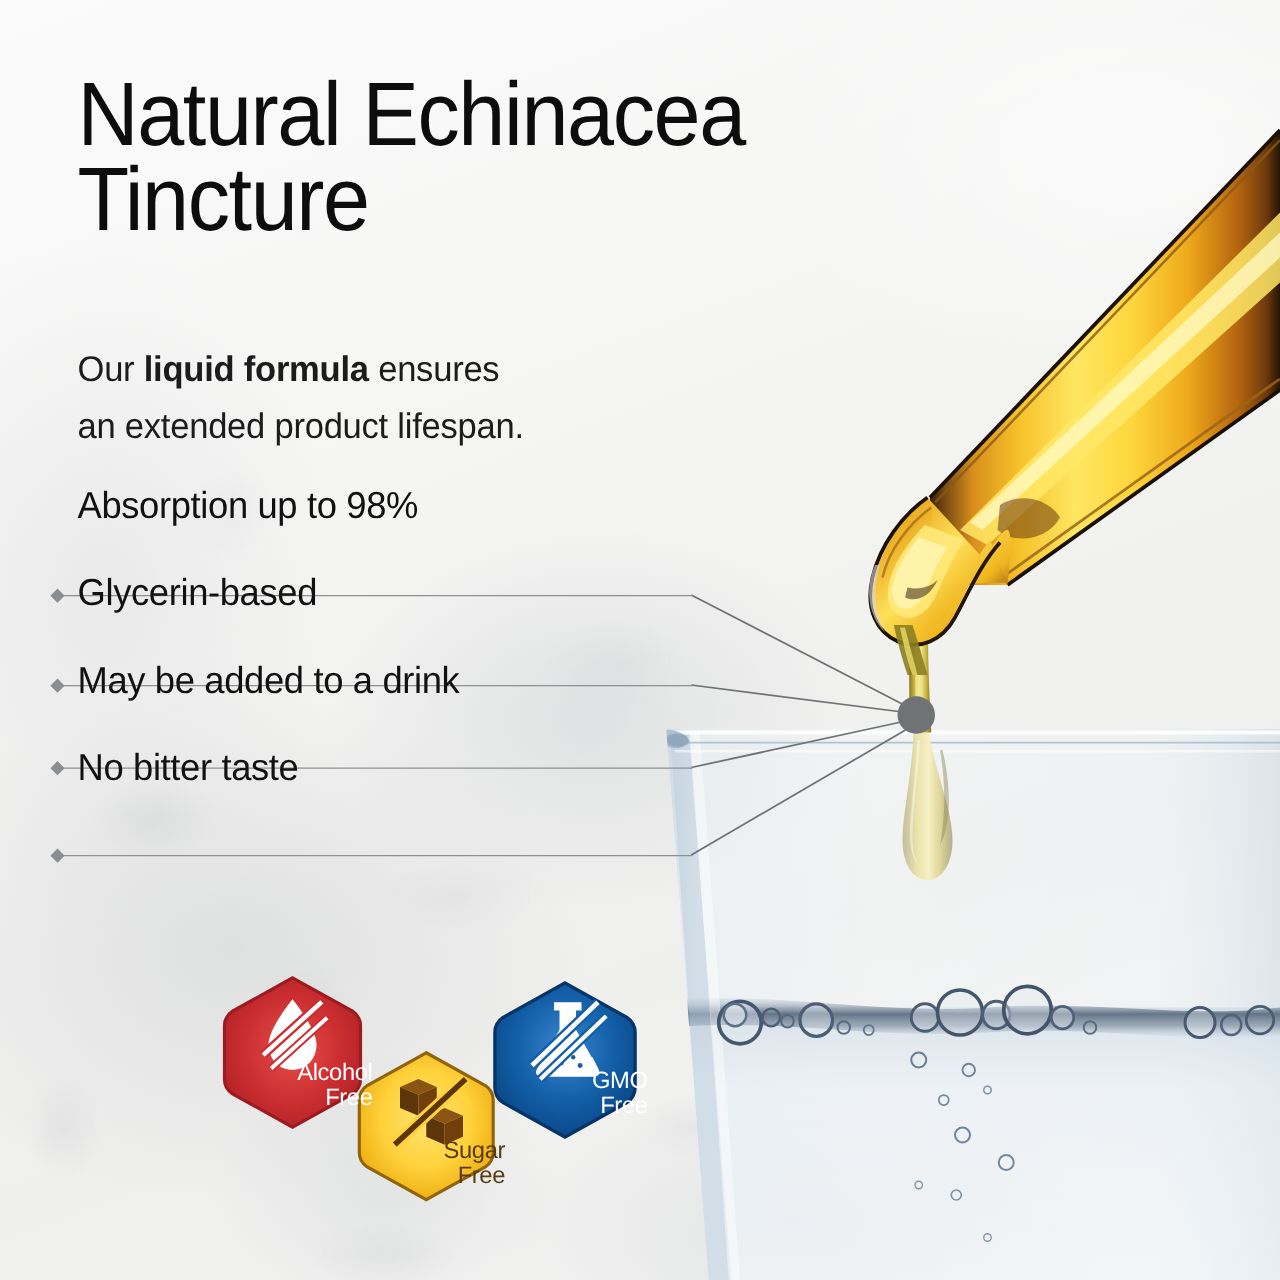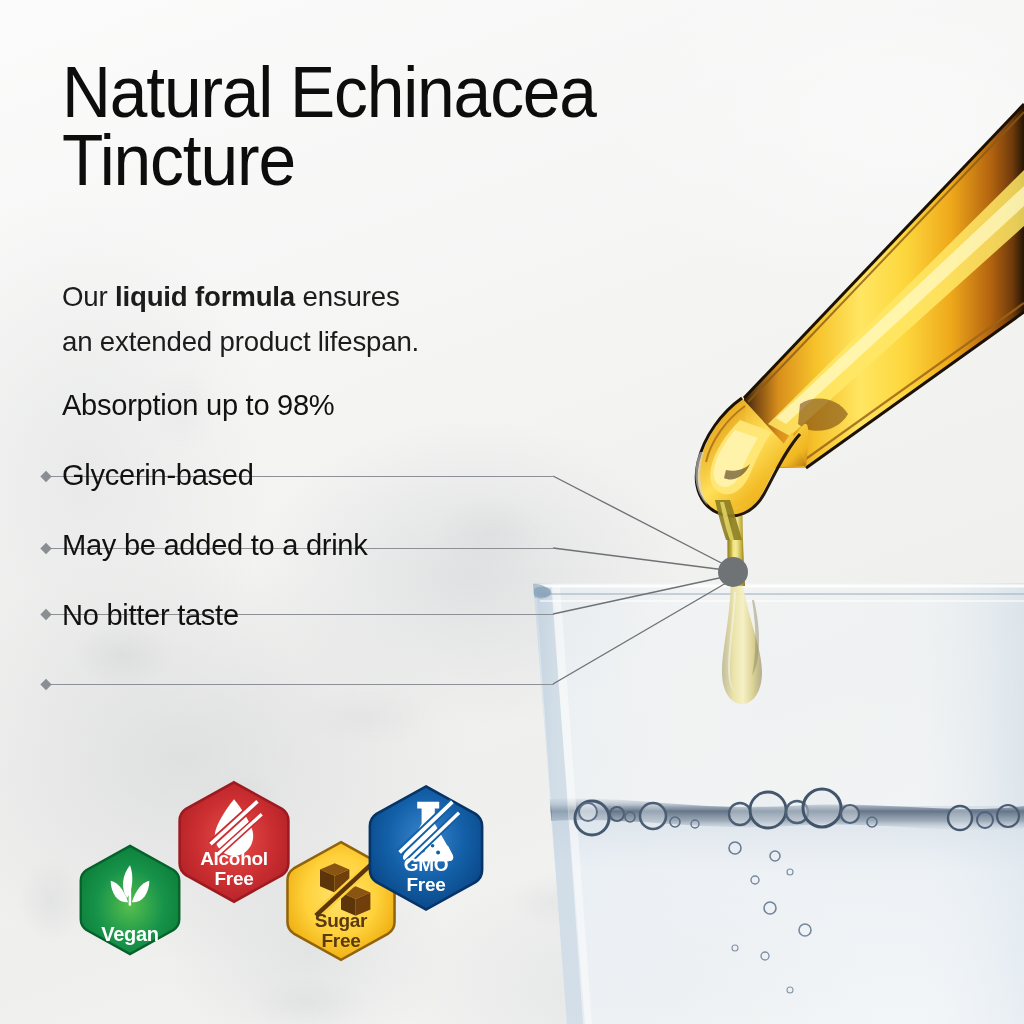--- a/index.html
+++ b/index.html
@@ -120,32 +120,32 @@
   .badge {
     position: absolute;
     width: 118px;
     height: 118px;
   }
   .badge .hexwrap { position: absolute; inset: 0; }
   .badge-text {
     position: absolute;
     left: 0;
     width: 100%;
-    text-align: center;
-    font-weight: 700;
+    text-align: right;
+    font-weight: 400;
     line-height: 1.02;
     letter-spacing: -0.3px;
     pointer-events: none;
   }
 
   
   #badge-vegan   { left: 72px;  top: 842px; width: 116px; height: 116px; }
   #badge-alcohol { left: 170px; top: 778px; width: 128px; height: 128px; }
   #badge-sugar   { left: 278px; top: 838px; width: 126px; height: 126px; }
-  #badge-gmo     { left: 360px; top: 782px; width: 132px; height: 132px; }
+  #badge-gmo     { left: 386px; top: 782px; width: 132px; height: 132px; }
 
   #badge-vegan   .badge-text { bottom: 14px; font-size: 20px; color:#ffffff; }
   #badge-alcohol .badge-text { bottom: 18px; font-size: 19px; color:#ffffff; }
   #badge-sugar   .badge-text { bottom: 14px; font-size: 19px; color:#5a3a12; }
   #badge-gmo     .badge-text { bottom: 20px; font-size: 19px; color:#ffffff; }
 
   .z1 { z-index: 4; } .z2 { z-index: 6; } .z3 { z-index: 5; } .z4 { z-index: 7; }
 </style>
 </head>
 <body>
@@ -343,41 +343,20 @@
     </div>
     <div class="feature" style="top:638px;">
       <div class="feature-label">No bitter taste</div>
       <div class="feature-rule" style="top:46px;"></div>
       <div class="feature-dot" style="top:46px;"></div>
     </div>
   </div>
 
   <div class="badges">
 
-    <div class="badge z1" id="badge-vegan">
-      <svg class="hexwrap" viewBox="0 0 120 120">
-        <defs>
-          <radialGradient id="gVeg" cx="0.5" cy="0.55" r="0.62">
-            <stop offset="0" stop-color="#56bf4e"></stop>
-            <stop offset="0.55" stop-color="#17934a"></stop>
-            <stop offset="1" stop-color="#0b7a36"></stop>
-          </radialGradient>
-        </defs>
-        <path d="M60,4 L105,29 Q111,33 111,40 L111,80 Q111,87 105,91 L60,116 L15,91 Q9,87 9,80 L9,40 Q9,33 15,29 Z" fill="url(#gVeg)" stroke="#05622b" stroke-width="2.4"></path>
-        <g fill="#ffffff">
-          <path d="M60,24 C52,34 50,48 57,58 C63,50 64,34 60,24 Z"></path>
-          <path d="M40,40 C40,54 49,64 58,62 C54,50 48,42 40,40 Z"></path>
-          <path d="M80,40 C80,54 71,64 62,62 C66,50 72,42 80,40 Z"></path>
-          <rect x="58.6" y="44" width="2.6" height="22" rx="1.2"></rect>
-        </g>
-      </svg>
-      <div class="badge-text">
-        <span>Vegan</span>
-      </div>
-    </div>
 
     <div class="badge z2" id="badge-alcohol">
       <svg class="hexwrap" viewBox="0 0 120 120">
         <defs>
           <radialGradient id="gAlc" cx="0.5" cy="0.48" r="0.64">
             <stop offset="0" stop-color="#e8504a"></stop>
             <stop offset="0.55" stop-color="#cb2e31"></stop>
             <stop offset="1" stop-color="#ab1f24"></stop>
           </radialGradient>
         </defs>

